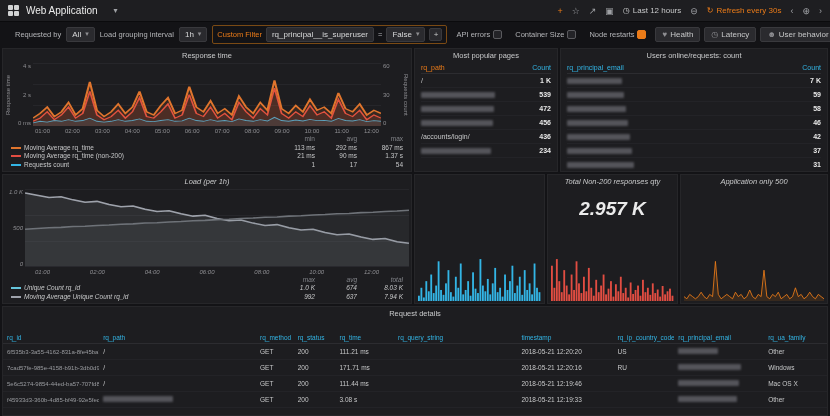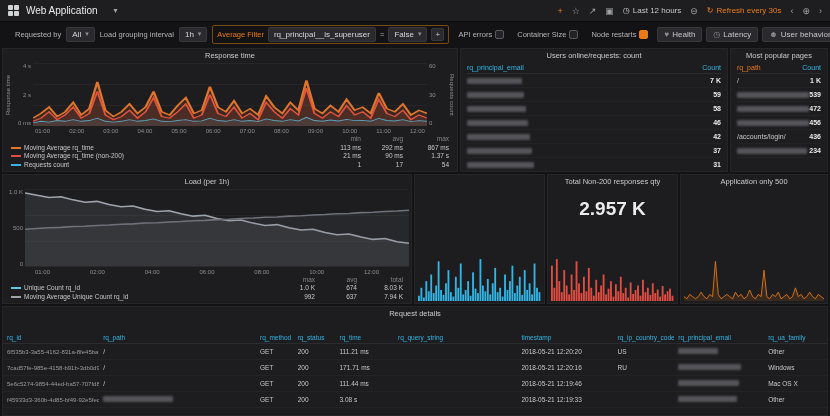--- a/index.html
+++ b/index.html
@@ -39,22 +39,22 @@
   .sub-btn { background:#2a2a2e; border:1px solid #39393d; border-radius:2px; padding:2px 6px;
              display:flex; align-items:center; gap:3px; color:#c7c8c9; cursor:pointer; white-space:nowrap; }
   .sub-btn .ico { color:#8e8e92; font-size:8px; }
   
   .dash { padding:2px; display:flex; flex-direction:column; gap:2px; }
   .row { display:flex; gap:2px; }
   .panel { background:#1d1d20; border:1px solid #262629; display:flex; flex-direction:column; position:relative; min-width:0; }
   .panel-title { height:13px; line-height:13px; text-align:center; color:#c9cacb; font-size:7.5px; cursor:pointer;
                  white-space:nowrap; overflow:hidden; }
   
-  .r1 { height:124px; } .r1 .p-rt { width:456px; } .r1 .p-users { width:268px; } .r1 .p-pages { flex:1; }
-  .r2 { height:130px; } .r2 .p-load { width:410px; } .r2 .p-stat1 { width:131px; } .r2 .p-stat2 { width:131px; } .r2 .p-stat3 { flex:1; }
+  .r1 { height:124px; } .r1 .p-rt { width:410px; } .r1 .p-users { width:268px; } .r1 .p-pages { flex:1; }
+  .r2 { height:130px;font-style:italic; } .r2 .p-load { width:410px; } .r2 .p-stat1 { width:131px; } .r2 .p-stat2 { width:131px; } .r2 .p-stat3 { flex:1; }
   .r3 { height:110px; } .r3 .p-req { flex:1;gap:12px; }
   
   .graph-wrap { display:flex; flex:1; min-height:0; padding:1px 2px; }
   .vlab { width:8px; color:#8e8e92; font-size:6px; writing-mode:vertical-rl; transform:rotate(180deg);
           text-align:center; overflow:hidden; }
   .vlab.rgt { transform:none; }
   .ylabs { width:20px; display:flex; flex-direction:column; justify-content:space-between;
            font-size:6px; color:#8e8e92; text-align:right; padding:0 2px; }
   .ylabs.left { text-align:right; }
   .ylabs.right { text-align:left; }
@@ -131,21 +131,21 @@
   <div class="dd">
     <span>All</span>
     <span class="caret">▾</span>
   </div>
   <span class="chip-label">Load grouping interval</span>
   <div class="dd">
     <span>1h</span>
     <span class="caret">▾</span>
   </div>
   <div class="cf">
-    <span class="cf-label">Average Filter</span>
+    <span class="cf-label">Custom Filter</span>
     <div class="dd">
       <span>rq_principal__is_superuser</span>
     </div>
     <span class="chip-label">=</span>
     <div class="dd">
       <span>False</span>
       <span class="caret">▾</span>
     </div>
     <div class="plus-btn">+</div>
   </div>
@@ -245,20 +245,56 @@
               <i class="lg-dash" style="background: rgb(51, 181, 229);"></i>
               <span>Requests count</span>
             </span>
             <span class="lg-val">1</span>
             <span class="lg-val">17</span>
             <span class="lg-val">54</span>
           </div>
         </div>
     </div>
 
+    <div class="panel p-pages">
+      <div class="panel-title">Most popular pages</div>
+      <div class="stable">
+        <div class="sthead">
+          <span style="color:#eb7b18">rq_path</span>
+          <span>Count</span>
+        </div>
+        <div id="pages-body">
+            <div class="strow">
+              <span class="path-txt">/</span>
+              <span class="cnt">1 K</span>
+            </div>
+            <div class="strow">
+              <span class="redact" style="width: 74px;"></span>
+              <span class="cnt">539</span>
+            </div>
+            <div class="strow">
+              <span class="redact" style="width: 73px;"></span>
+              <span class="cnt">472</span>
+            </div>
+            <div class="strow">
+              <span class="redact" style="width: 72px;"></span>
+              <span class="cnt">456</span>
+            </div>
+            <div class="strow">
+              <span class="path-txt">/accounts/login/</span>
+              <span class="cnt">436</span>
+            </div>
+            <div class="strow">
+              <span class="redact" style="width: 70px;"></span>
+              <span class="cnt">234</span>
+            </div>
+          </div>
+      </div>
+    </div>
+
     <div class="panel p-users">
       <div class="panel-title">Users online/requests: count</div>
       <div class="stable">
         <div class="sthead">
           <span>rq_principal_email</span>
           <span>Count</span>
         </div>
         <div id="users-body">
             <div class="strow">
               <span class="redact" style="width: 55px;"></span>
@@ -280,56 +316,20 @@
               <span class="redact" style="width: 63px;"></span>
               <span class="cnt">42</span>
             </div>
             <div class="strow">
               <span class="redact" style="width: 65px;"></span>
               <span class="cnt">37</span>
             </div>
             <div class="strow">
               <span class="redact" style="width: 67px;"></span>
               <span class="cnt">31</span>
-            </div>
-          </div>
-      </div>
-    </div>
-
-    <div class="panel p-pages">
-      <div class="panel-title">Most popular pages</div>
-      <div class="stable">
-        <div class="sthead">
-          <span style="color:#eb7b18">rq_path</span>
-          <span>Count</span>
-        </div>
-        <div id="pages-body">
-            <div class="strow">
-              <span class="path-txt">/</span>
-              <span class="cnt">1 K</span>
-            </div>
-            <div class="strow">
-              <span class="redact" style="width: 74px;"></span>
-              <span class="cnt">539</span>
-            </div>
-            <div class="strow">
-              <span class="redact" style="width: 73px;"></span>
-              <span class="cnt">472</span>
-            </div>
-            <div class="strow">
-              <span class="redact" style="width: 72px;"></span>
-              <span class="cnt">456</span>
-            </div>
-            <div class="strow">
-              <span class="path-txt">/accounts/login/</span>
-              <span class="cnt">436</span>
-            </div>
-            <div class="strow">
-              <span class="redact" style="width: 70px;"></span>
-              <span class="cnt">234</span>
             </div>
           </div>
       </div>
     </div>
   </div>
 
   <div class="row r2">
     <div class="panel p-load">
       <div class="panel-title">Load (per 1h)</div>
       <div class="graph-wrap">

